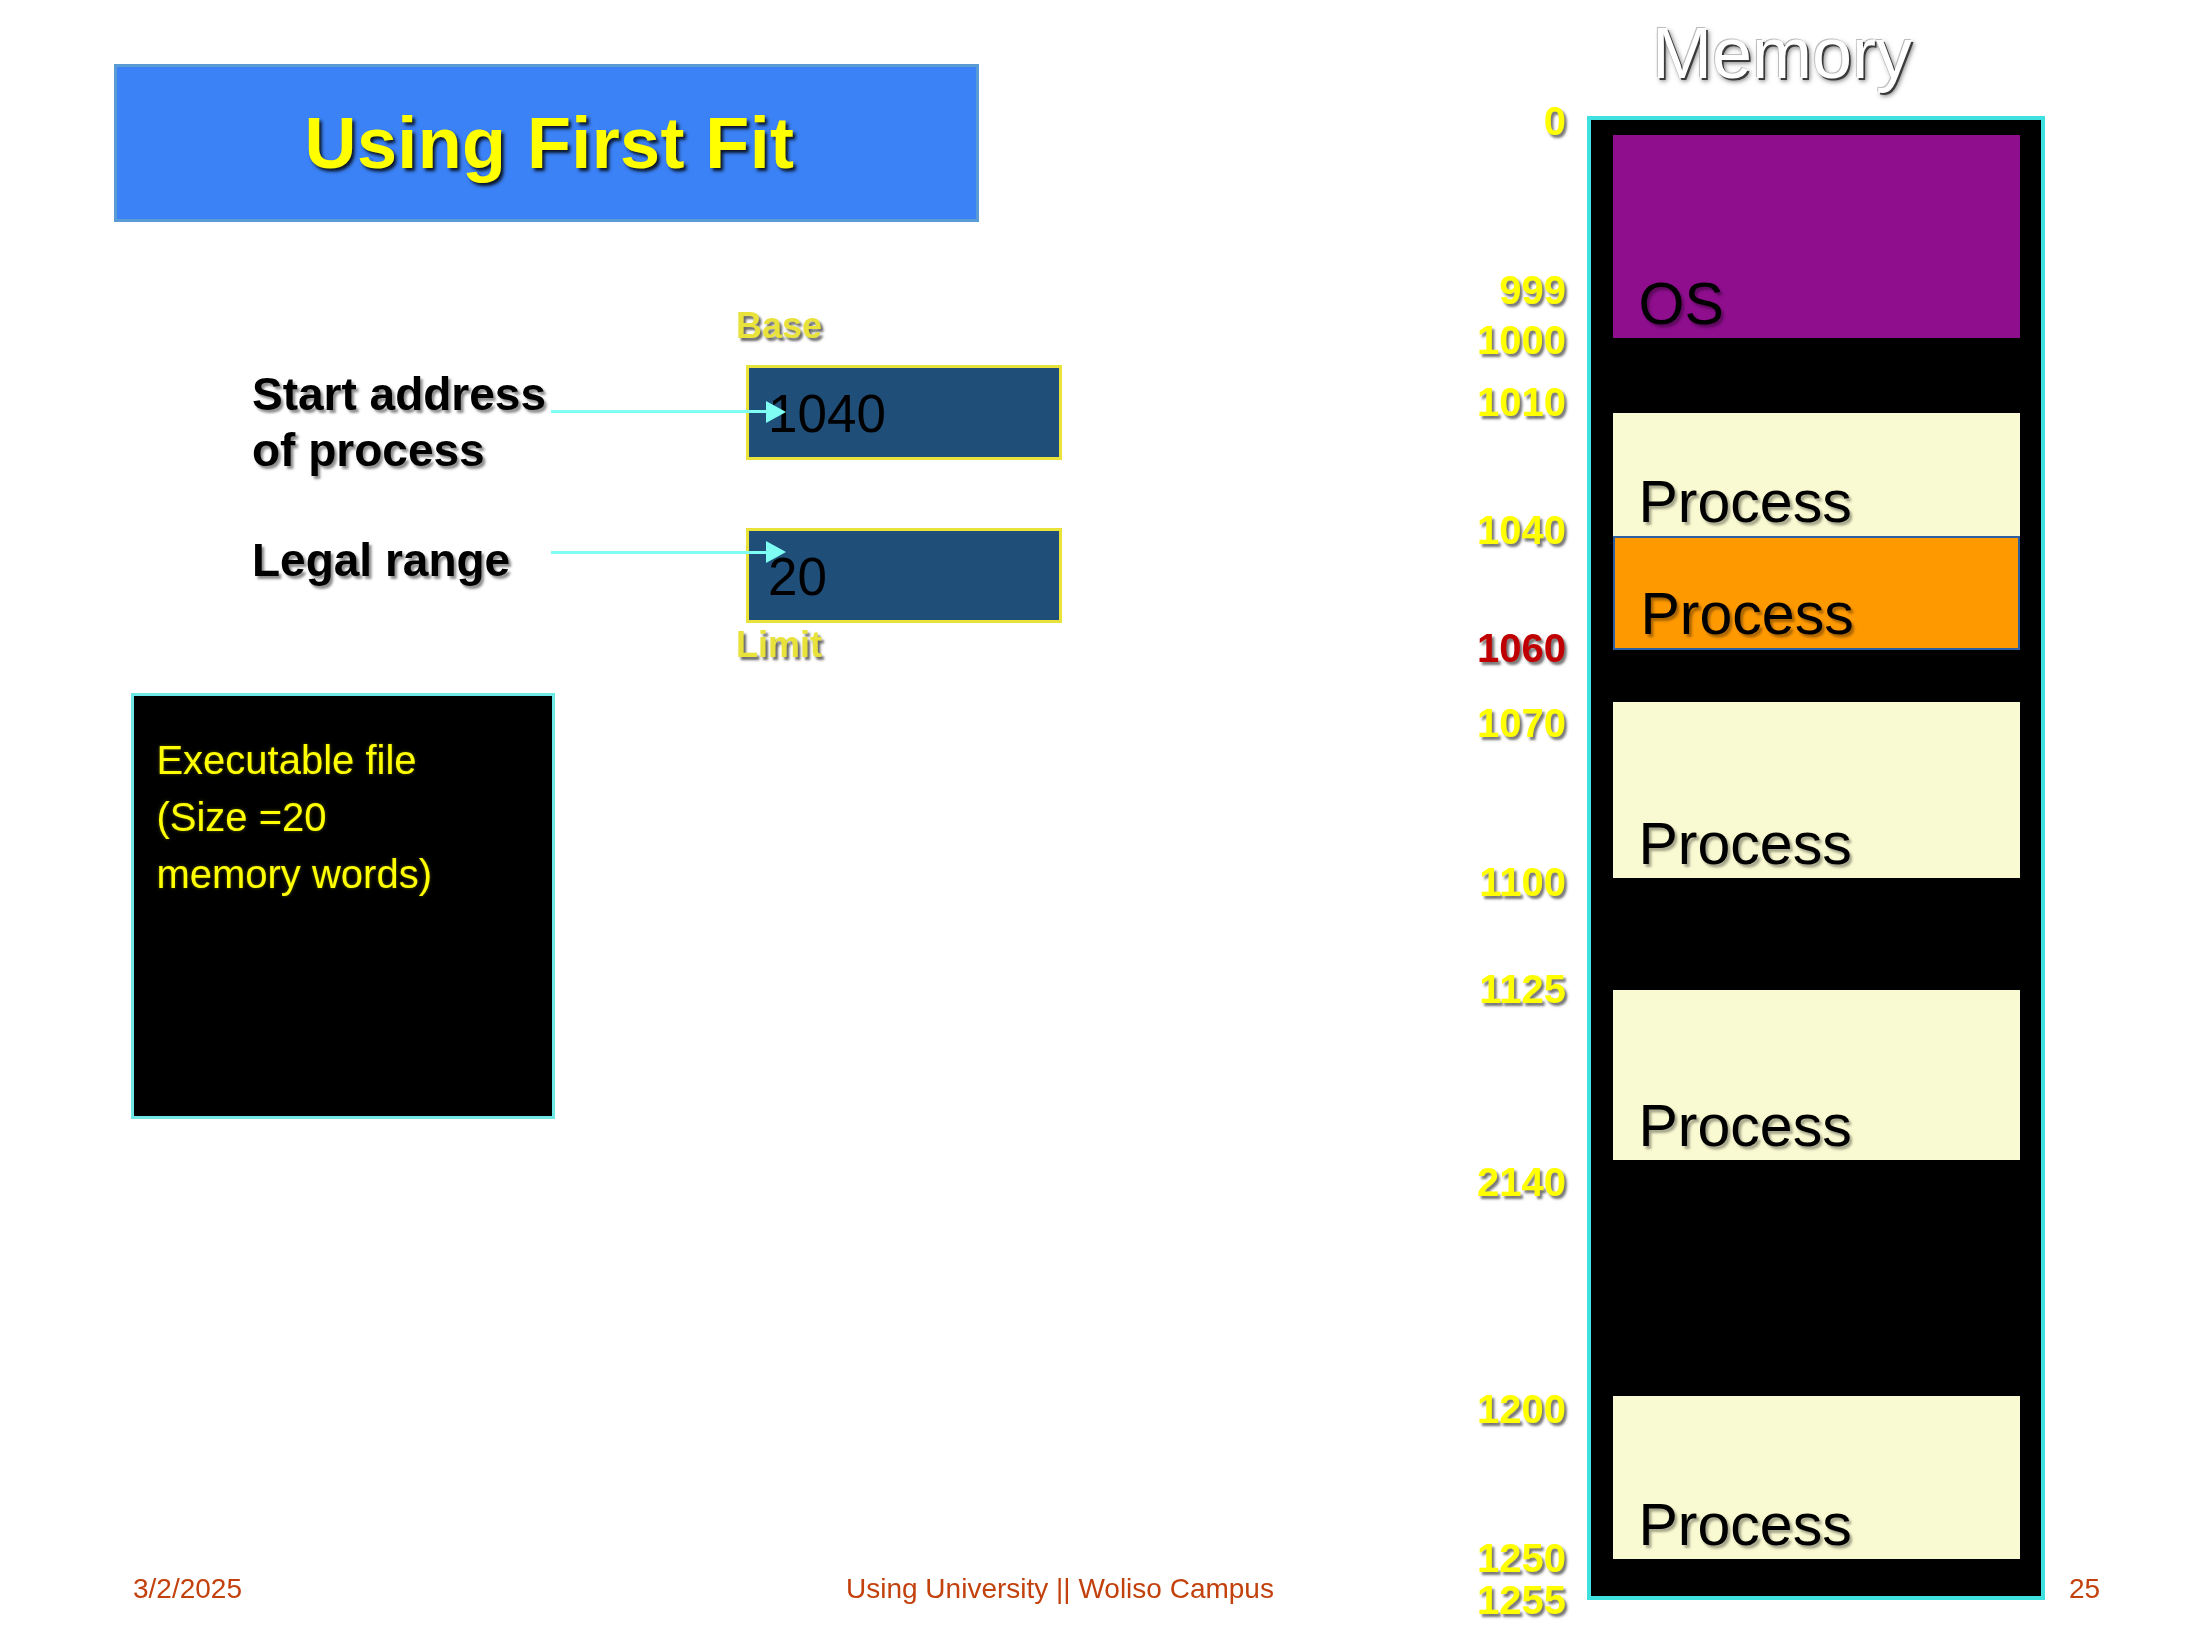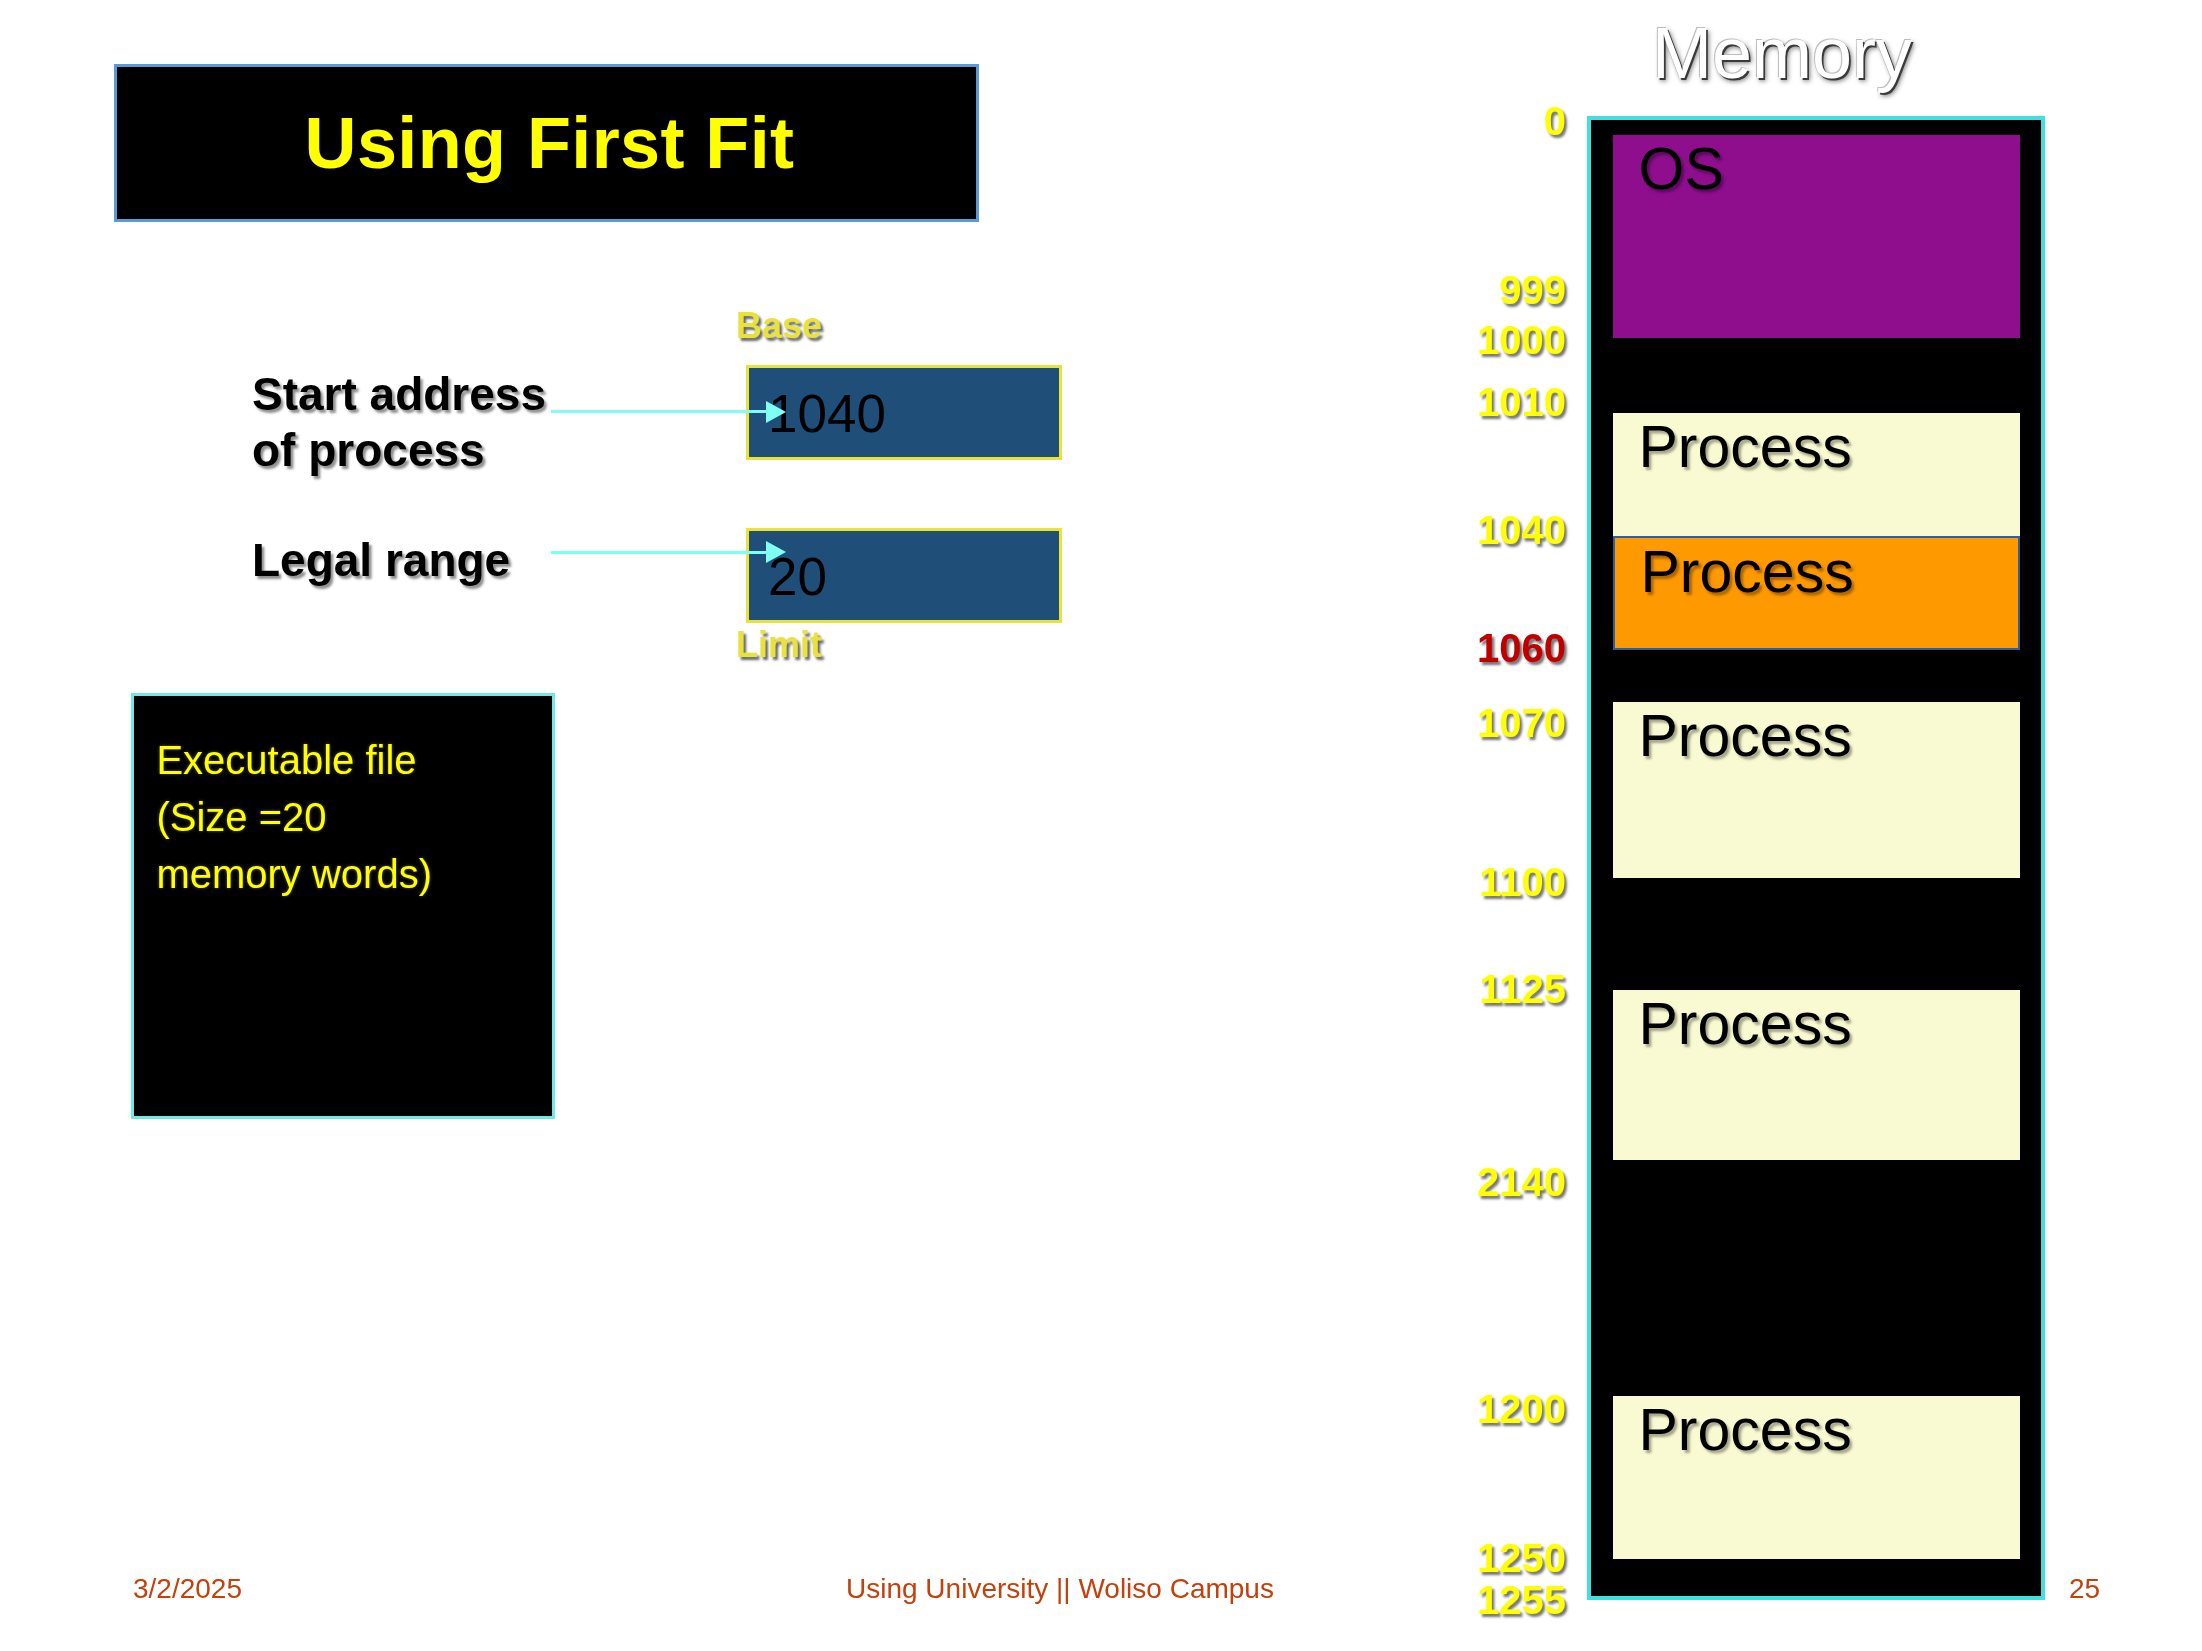--- a/index.html
+++ b/index.html
@@ -16,21 +16,21 @@
     font-family: "Liberation Sans", sans-serif;
   }
 
   
   #title-box {
     position: absolute;
     left: 114px;
     top: 64px;
     width: 865px;
     height: 158px;
-    background: #000000;
+    background: #3b82f6;
     border: 3.4px solid #5B9BD5;
     box-sizing: border-box;
     display: flex;
     align-items: center;
     justify-content: center;
     padding-left: 6px;
   }
   #title-text {
     color: #FFFF00;
     font-size: 72px;
@@ -161,21 +161,21 @@
     width: 458px;
     height: 1484px;
     background: #000000;
     border: 4.3px solid #3FE0E0;
     box-sizing: border-box;
   }
   .memblock {
     position: absolute;
     box-sizing: border-box;
     display: flex;
-    align-items: flex-start;
+    align-items: flex-end;
   }
   .memblock span {
     font-size: 59px;
     color: #000000;
     padding-left: 26px;
     white-space: nowrap;
     text-shadow: 2.6px 2.6px 2.6px rgba(0,0,0,0.35);
   }
 
   

